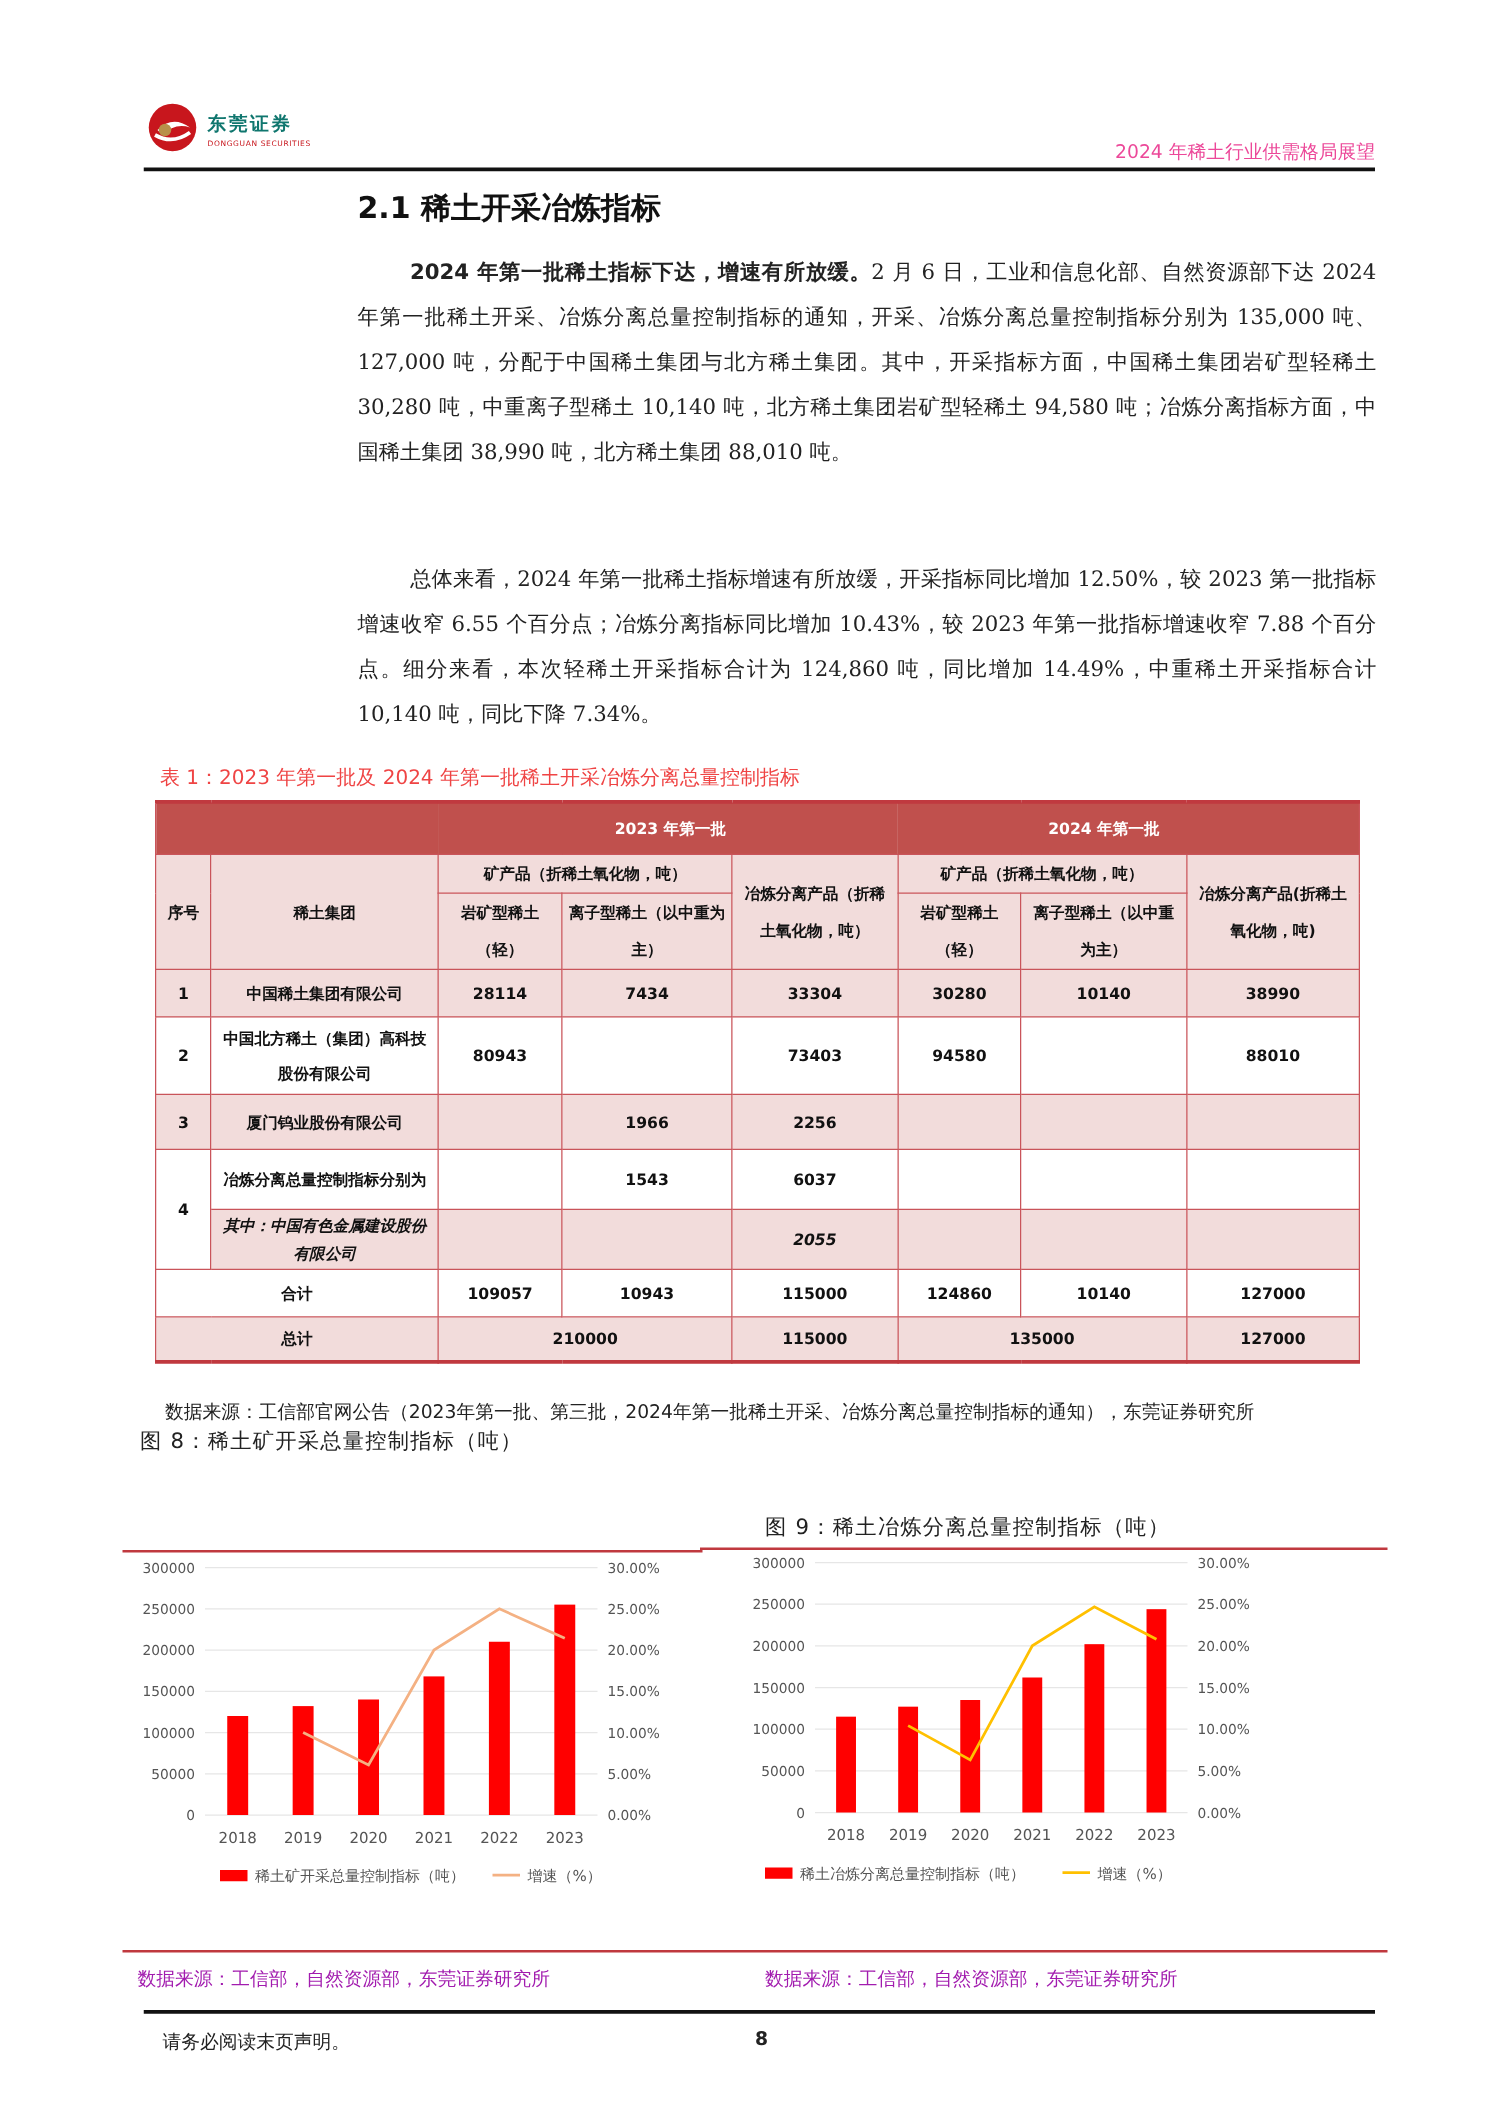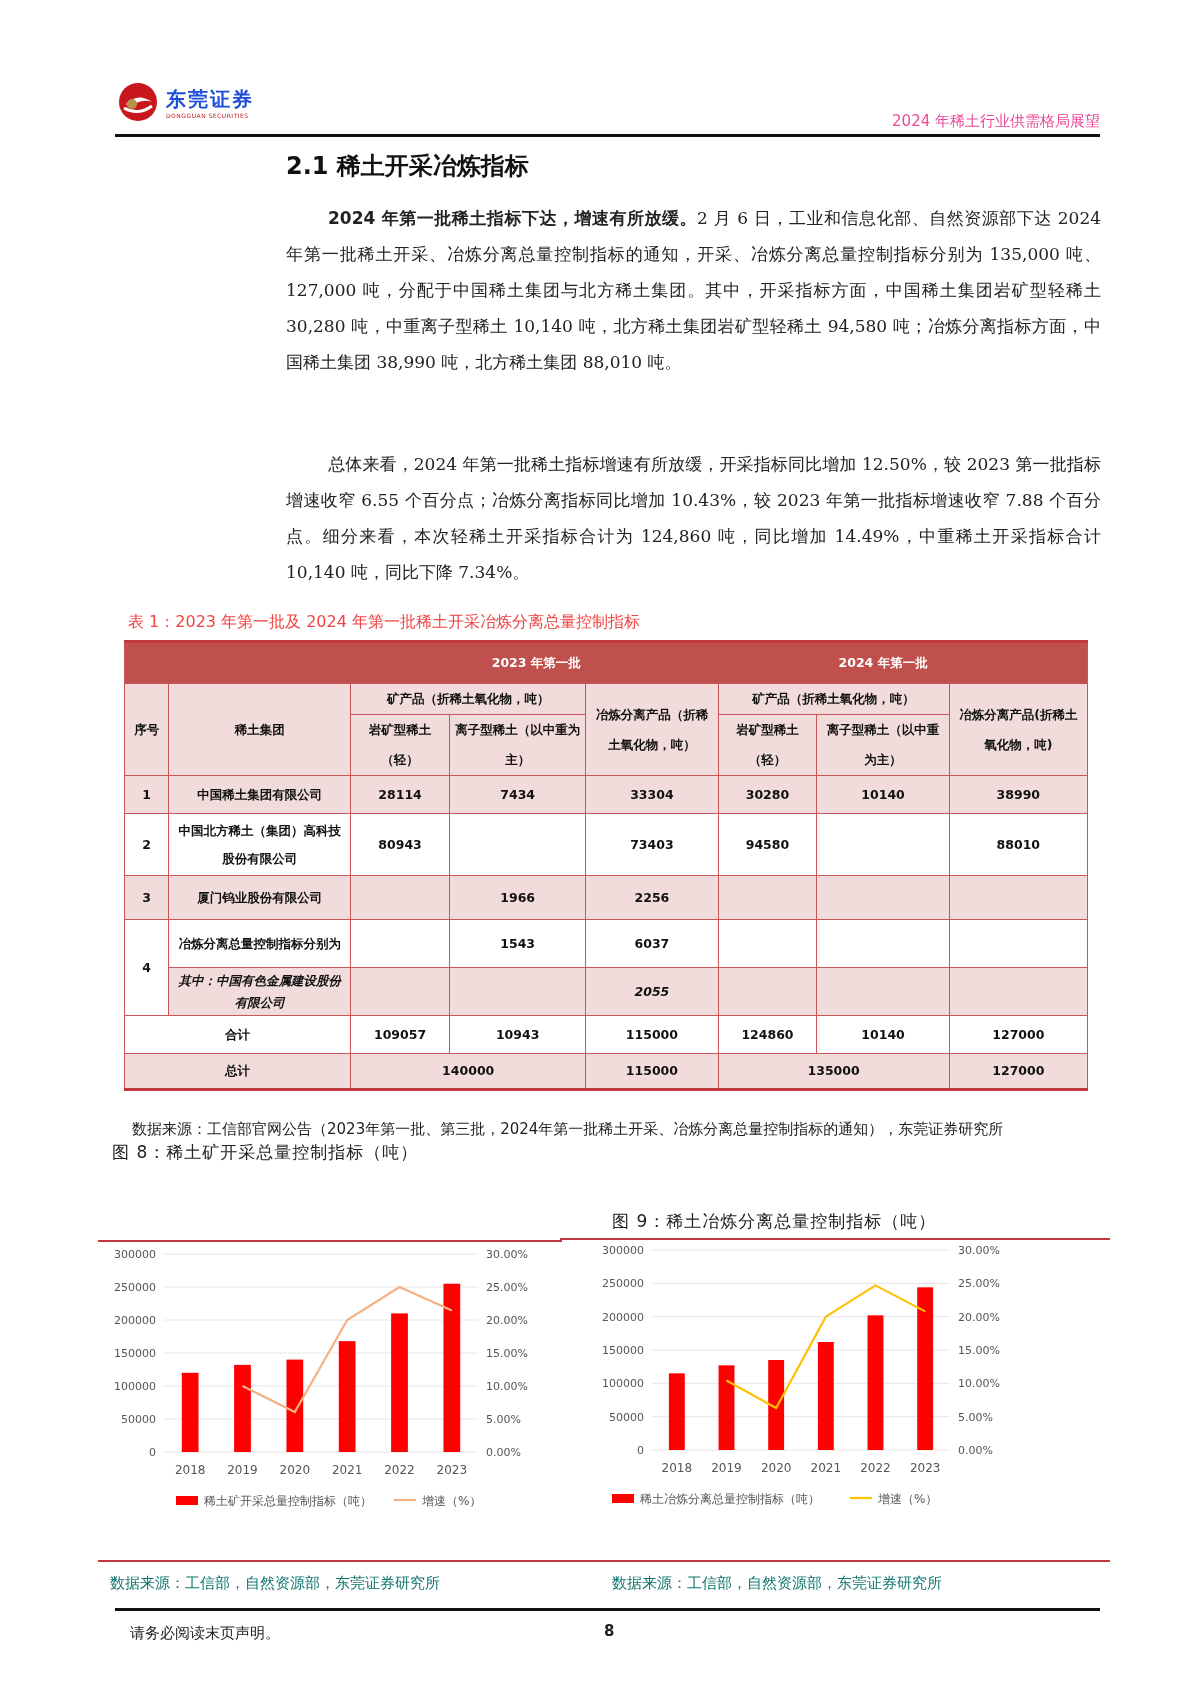--- a/index.html
+++ b/index.html
@@ -2,21 +2,21 @@
 <html><head>
 <meta charset="utf-8">
 <style>
   * { box-sizing: border-box; margin: 0; padding: 0; }
   body { width: 1200px; height: 1698px; background: #fff; font-family: "DejaVu Sans", "Liberation Sans", sans-serif; color: #1a1a1a; position: relative; overflow: hidden; }
   .page { position: absolute; left: 0; top: 0; width: 1200px; height: 1698px; }
   
   .logo { position: absolute; left: 118px; top: 82px; display: flex; align-items: center; }
   .logo-mark { width: 40px; height: 40px; position: relative; }
   .logo-text { margin-left: 8px; }
-  .logo-cn { font-family: "DejaVu Serif", serif; font-size: 20px; font-weight: bold; color: #1d4ed8; letter-spacing: 2px; line-height: 26px; }
+  .logo-cn { font-family: "DejaVu Serif", serif; font-size: 15px; font-weight: bold; color: #0f766e; letter-spacing: 2px; line-height: 26px; }
   .logo-en { font-size: 6px; color: #c8161d; letter-spacing: 0.5px; }
   .header-title { position: absolute; right: 100px; top: 112px; font-size: 15px; color: #ec4899; text-align: right; }
   .header-rule { position: absolute; left: 115px; top: 134px; width: 985px; height: 3px; background: #111; }
   h2.section { position: absolute; left: 286px; top: 150px; font-size: 24px; font-weight: bold; color: #111; font-family: "DejaVu Sans", sans-serif; }
   .para { position: absolute; left: 286px; width: 815px; font-family: "DejaVu Serif", serif; font-size: 17px; line-height: 36px; color: #222; text-align: justify; }
   .para b { font-family: "DejaVu Sans", sans-serif; font-weight: bold; }
   .indent { display: inline-block; width: 42px; }
   
   .tbl-title { position: absolute; left: 128px; top: 612px; font-size: 16px; color: #ef4444; }
   table.data { position: absolute; left: 124px; top: 640px; width: 964px; border-collapse: collapse; font-size: 12.5px; font-weight: bold; color: #111; border-top: 3px solid #c0393f; border-bottom: 3px solid #c0393f; }
@@ -24,21 +24,21 @@
   table.data tr.hdr-top td { background: #c0504d; color: #fff; height: 42px; }
   .pink td { background: #f2dcdb; }
   .white td { background: #fff; }
   .src { position: absolute; left: 132px; font-size: 15px; color: #222; line-height: 30px; }
   
   .fig-title { position: absolute; font-size: 17px; color: #222; letter-spacing: 1px; }
   .fig-rule { position: absolute; height: 2px; background: #c0393f; }
   .chart { position: absolute; }
   .chart svg text { font-family: "DejaVu Sans", sans-serif; }
   .bottom-rule { position: absolute; left: 98px; top: 1560px; width: 1012px; height: 2px; background: #c0393f; }
-  .fig-src { position: absolute; top: 1574px; font-size: 15px; color: #0f766e; }
+  .fig-src { position: absolute; top: 1574px; font-size: 15px; color: #a21caf; }
   .footer-rule { position: absolute; left: 115px; top: 1608px; width: 985px; height: 3px; background: #111; }
   .footer-note { position: absolute; left: 130px; top: 1624px; font-size: 15px; color: #222; }
   .page-num { position: absolute; left: 604px; top: 1622px; font-size: 15px; font-weight: bold; color: #222; }
 </style>
 </head>
 <body>
 
 <div class="page">
 
   <div class="logo">
@@ -153,21 +153,21 @@
       <td colspan="2">合计</td>
       <td>109057</td>
       <td>10943</td>
       <td>115000</td>
       <td>124860</td>
       <td>10140</td>
       <td>127000</td>
     </tr>
     <tr class="pink" style="height:36px;">
       <td colspan="2">总计</td>
-      <td colspan="2">140000</td>
+      <td colspan="2">210000</td>
       <td>115000</td>
       <td colspan="2">135000</td>
       <td>127000</td>
     </tr>
   </tbody>
     </table>
   <div class="src" style="top:1114px;width:960px;">数据来源：工信部官网公告（2023年第一批、第三批，2024年第一批稀土开采、冶炼分离总量控制指标的通知），东莞证券研究所</div>
 
   <div class="fig-title" style="left:112px;top:1141px;">图 8：稀土矿开采总量控制指标（吨）</div>
   <div class="fig-rule" style="left:98px;top:1240px;width:464px;"></div>

